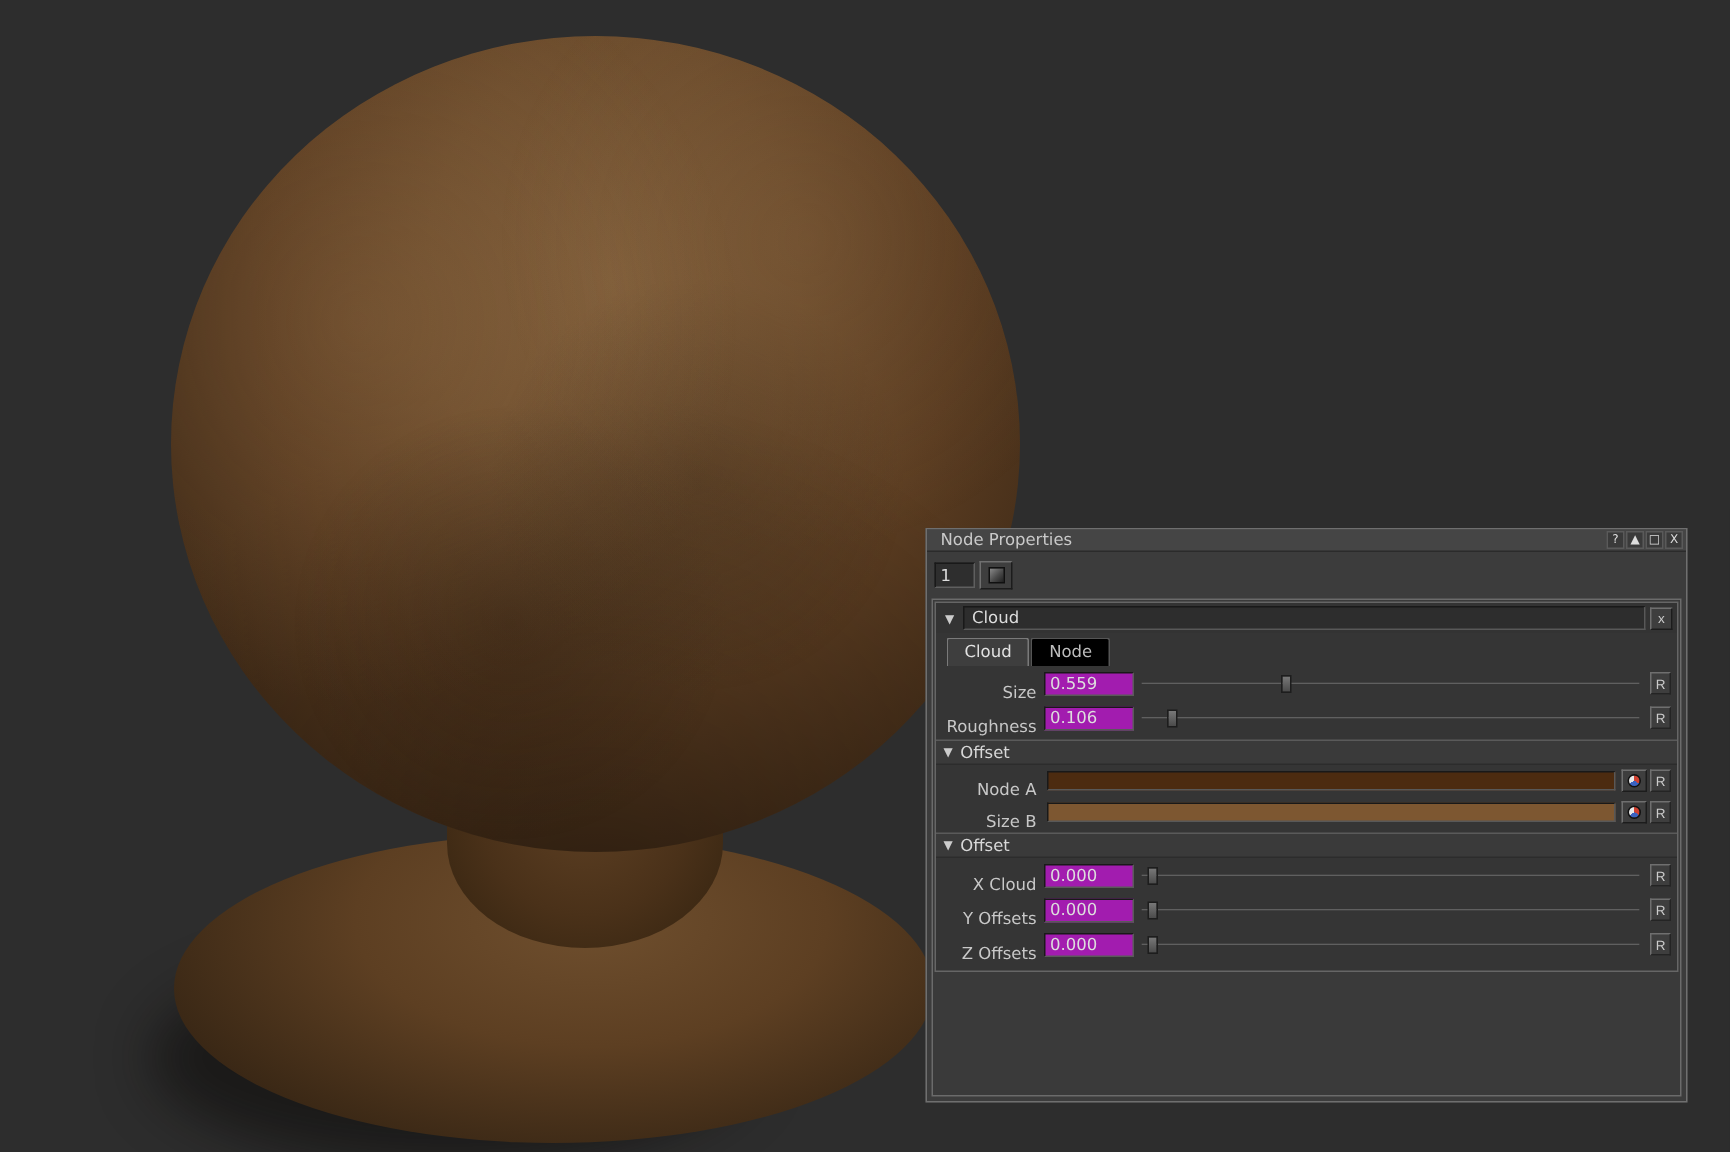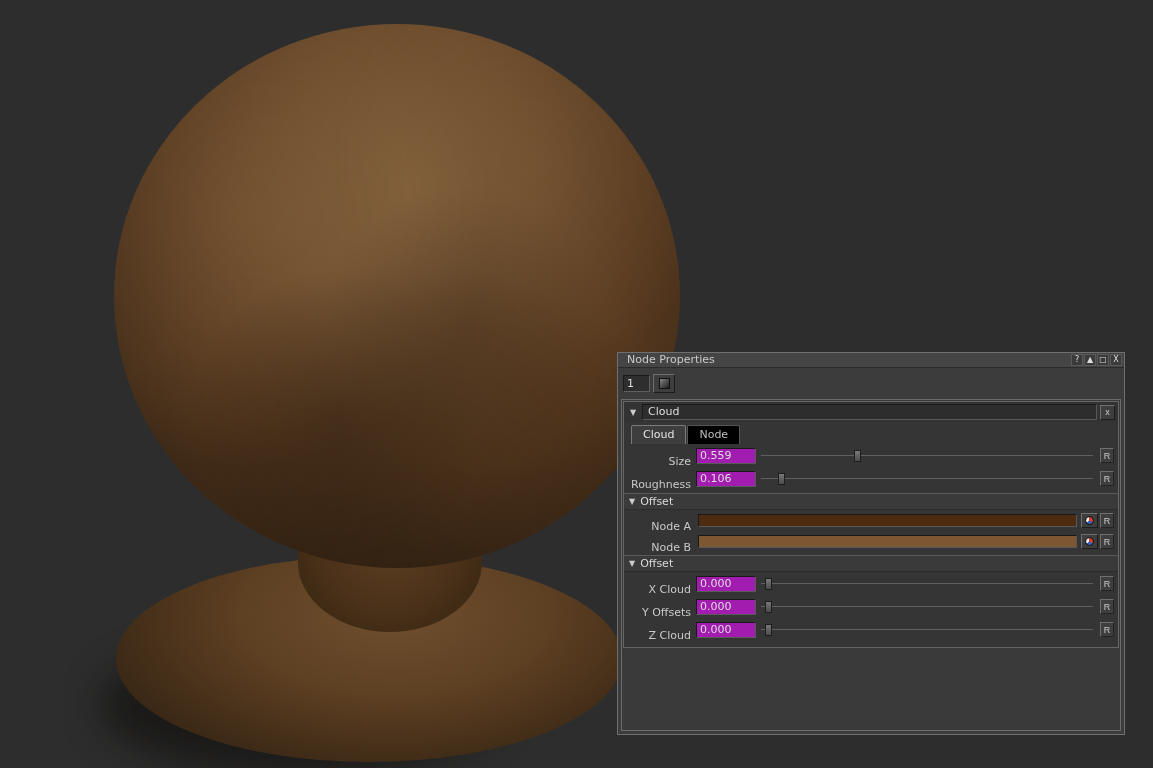--- a/index.html
+++ b/index.html
@@ -210,21 +210,21 @@
       <div class="row colorrow">
         <span class="lbl">Node A</span>
         <div class="swatch" style="background: rgb(76, 43, 16);"></div>
         <button class="picker-btn">
           <span class="picker-icon"></span>
         </button>
         <button class="rbtn">R</button>
       </div>
 
       <div class="row colorrow">
-        <span class="lbl">Node B</span>
+        <span class="lbl">Size B</span>
         <div class="swatch" style="background: rgb(125, 87, 49);"></div>
         <button class="picker-btn">
           <span class="picker-icon"></span>
         </button>
         <button class="rbtn">R</button>
       </div>
 
       <div class="sect">
         <span class="sect-arrow">▼</span>
         <span>Offset</span>
@@ -244,21 +244,21 @@
         <span class="lbl">Y Offsets</span>
         <input class="val" value="0.000" style="">
         <div class="slider">
           <div class="slider-track"></div>
           <div class="slider-handle" style="left: 2%;"></div>
         </div>
         <button class="rbtn">R</button>
       </div>
 
       <div class="row">
-        <span class="lbl">Z Cloud</span>
+        <span class="lbl">Z Offsets</span>
         <input class="val" value="0.000" style="">
         <div class="slider">
           <div class="slider-track"></div>
           <div class="slider-handle" style="left: 2%;"></div>
         </div>
         <button class="rbtn">R</button>
       </div>
 
     </div>
   </div>

